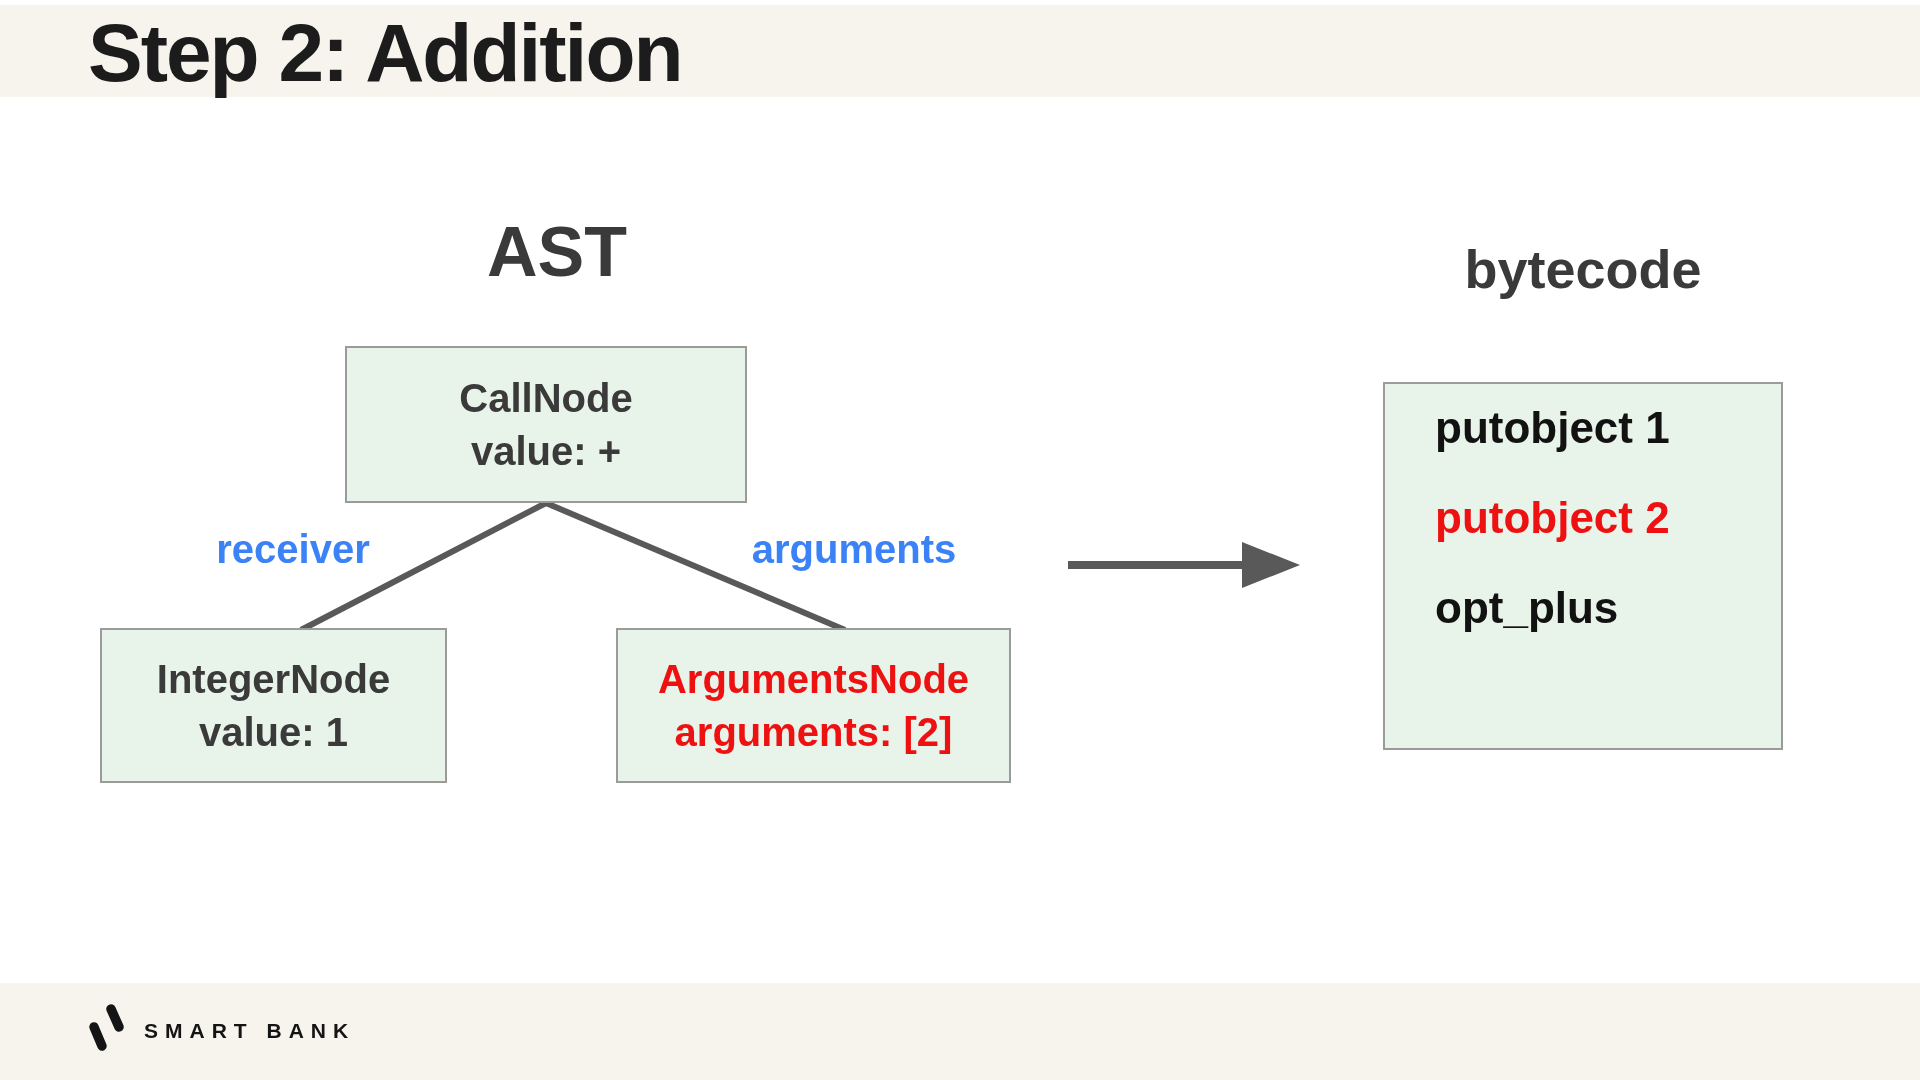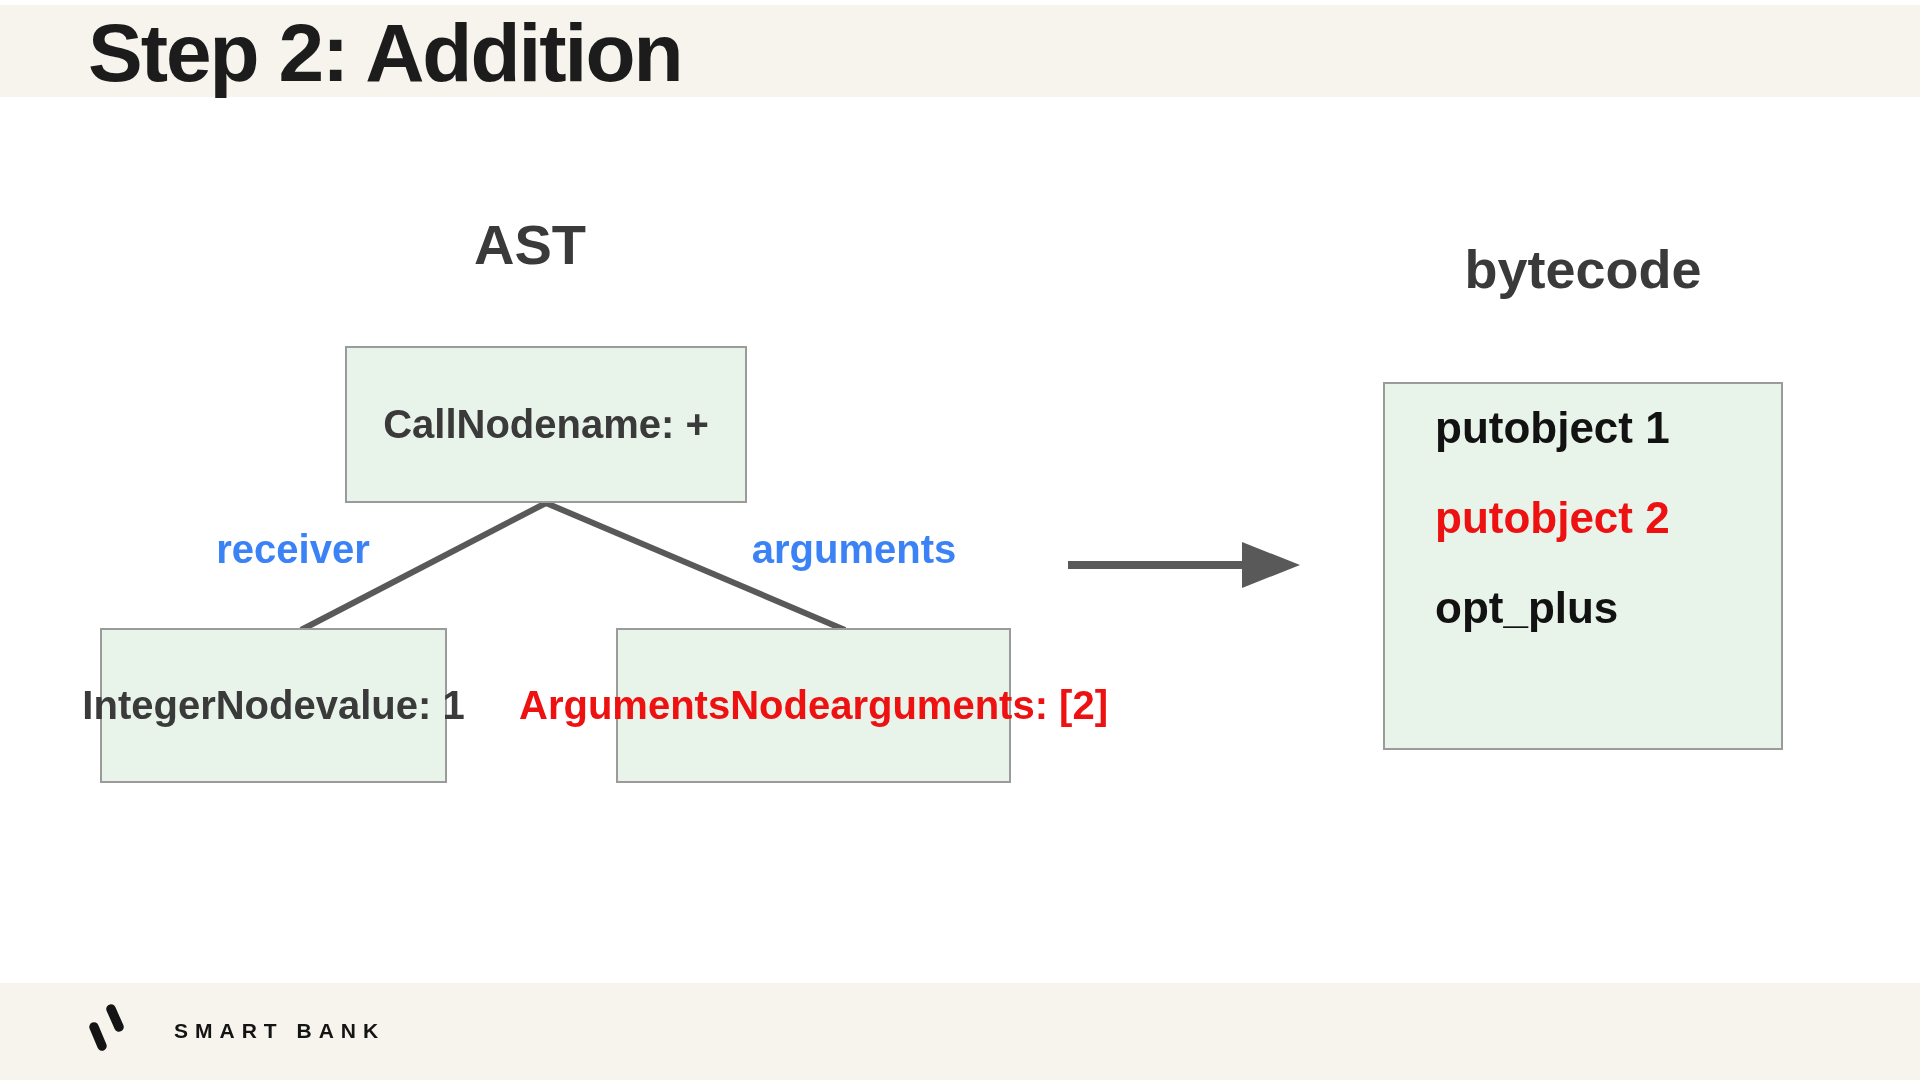--- a/index.html
+++ b/index.html
@@ -28,30 +28,30 @@
   .slide-title{
     position:absolute;left:88px;top:0;height:92px;line-height:95px;
     font-size:82px;font-weight:800;letter-spacing:-2px;color:var(--title-text);
     white-space:nowrap;
     text-align:right;
   }
   .heading{
     position:absolute;width:400px;text-align:center;
     font-weight:700;color:var(--heading-text);white-space:nowrap;
   }
-  .ast-heading{left:330px;top:212px;font-size:56px;}
+  .ast-heading{left:357px;top:212px;font-size:70px;}
   .bytecode-heading{left:1383px;top:238px;font-size:54px;}
   .connector-layer,.arrow-layer{position:absolute;pointer-events:none;}
   .connector-layer{left:0;top:0;width:1920px;height:1080px;}
   .connector-layer line{stroke:var(--edge-gray);stroke-width:6;}
   .node{
     position:absolute;
     background:var(--node-fill);
     border:2px solid var(--node-border);
-    display:flex;flex-direction:row;justify-content:center;align-items:center;
+    display:flex;flex-direction:column;justify-content:center;align-items:center;
     font-size:40px;font-weight:700;line-height:53px;color:var(--heading-text);
     text-align:right;white-space:nowrap;
   }
   .node-call{left:345px;top:346px;width:402px;height:157px;}
   .node-integer{left:100px;top:628px;width:347px;height:155px;}
   .node-arguments{left:616px;top:628px;width:395px;height:155px;}
   .node.highlight{color:var(--highlight-red);}
   .edge-label{
     position:absolute;width:320px;text-align:center;
     font-size:40px;font-weight:700;color:#3b82f6;white-space:nowrap;
@@ -65,21 +65,21 @@
     position:absolute;left:1383px;top:382px;width:400px;height:368px;
     background:var(--node-fill);
     border:2px solid var(--node-border);
     display:flex;flex-direction:column;align-items:flex-start;
     padding:22px 0 0 50px;gap:46px;
   }
   .instr{font-size:44px;font-weight:700;color:var(--instr-text);line-height:1;white-space:nowrap;}
   .instr.highlight{color:var(--highlight-red);}
   .brand{
     position:absolute;left:80px;top:1000px;height:60px;
-    display:flex;align-items:center;gap:34px;
+    display:flex;align-items:center;gap:4px;
   }
   .brand-mark{width:60px;height:60px;flex:0 0 auto;}
   .brand-mark line{stroke:var(--brand-black);stroke-width:9.5;stroke-linecap:round;}
   .brand-text{
     font-size:21px;font-weight:700;letter-spacing:7px;
     color:var(--brand-black);white-space:nowrap;padding-top:2px;
   }
 </style>
 </head>
 <body>
@@ -93,21 +93,21 @@
   <div class="heading ast-heading">AST</div>
   <div class="heading bytecode-heading">bytecode</div>
 
   <svg class="connector-layer" viewBox="0 0 1920 1080" aria-hidden="true">
     <line x1="546" y1="503" x2="301" y2="630"></line>
     <line x1="546" y1="503" x2="845" y2="630"></line>
   </svg>
 
   <div class="node node-call">
     <div>CallNode</div>
-    <div>name: +</div>
+    <div>value: +</div>
   </div>
 
   <div class="node node-integer">
     <div>IntegerNode</div>
     <div>value: 1</div>
   </div>
 
   <div class="node node-arguments highlight">
     <div>ArgumentsNode</div>
     <div>arguments: [2]</div>

